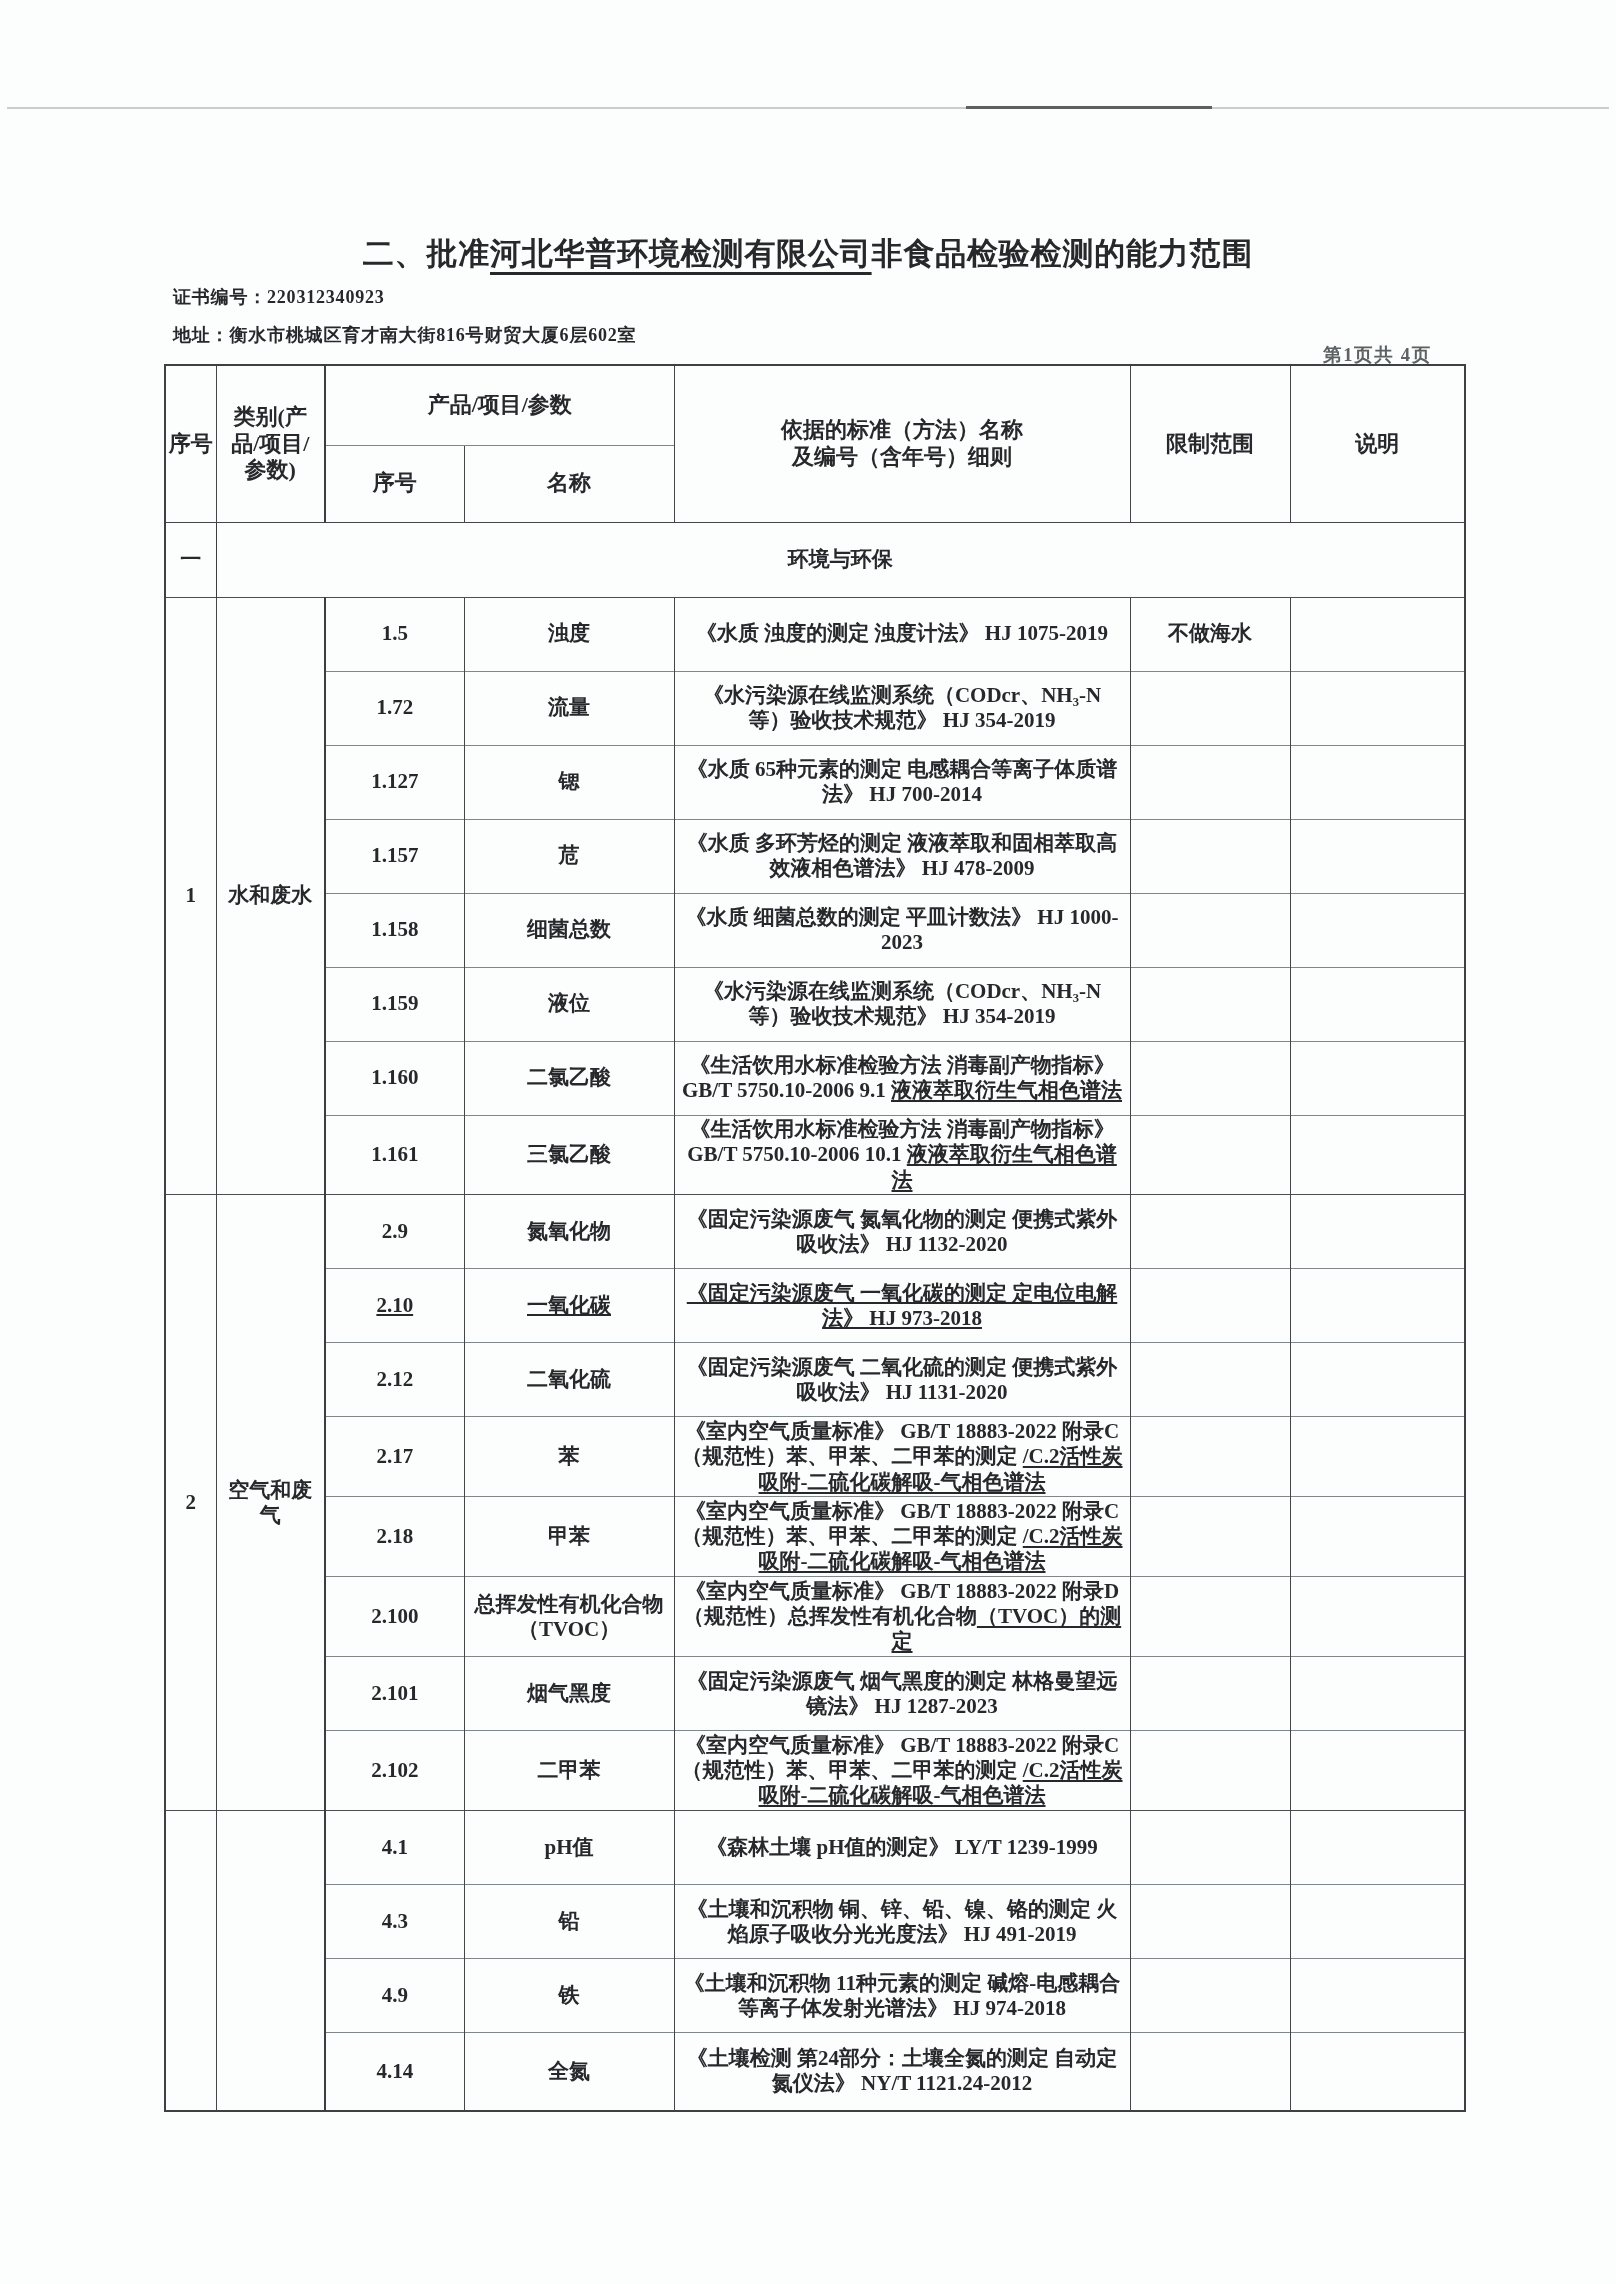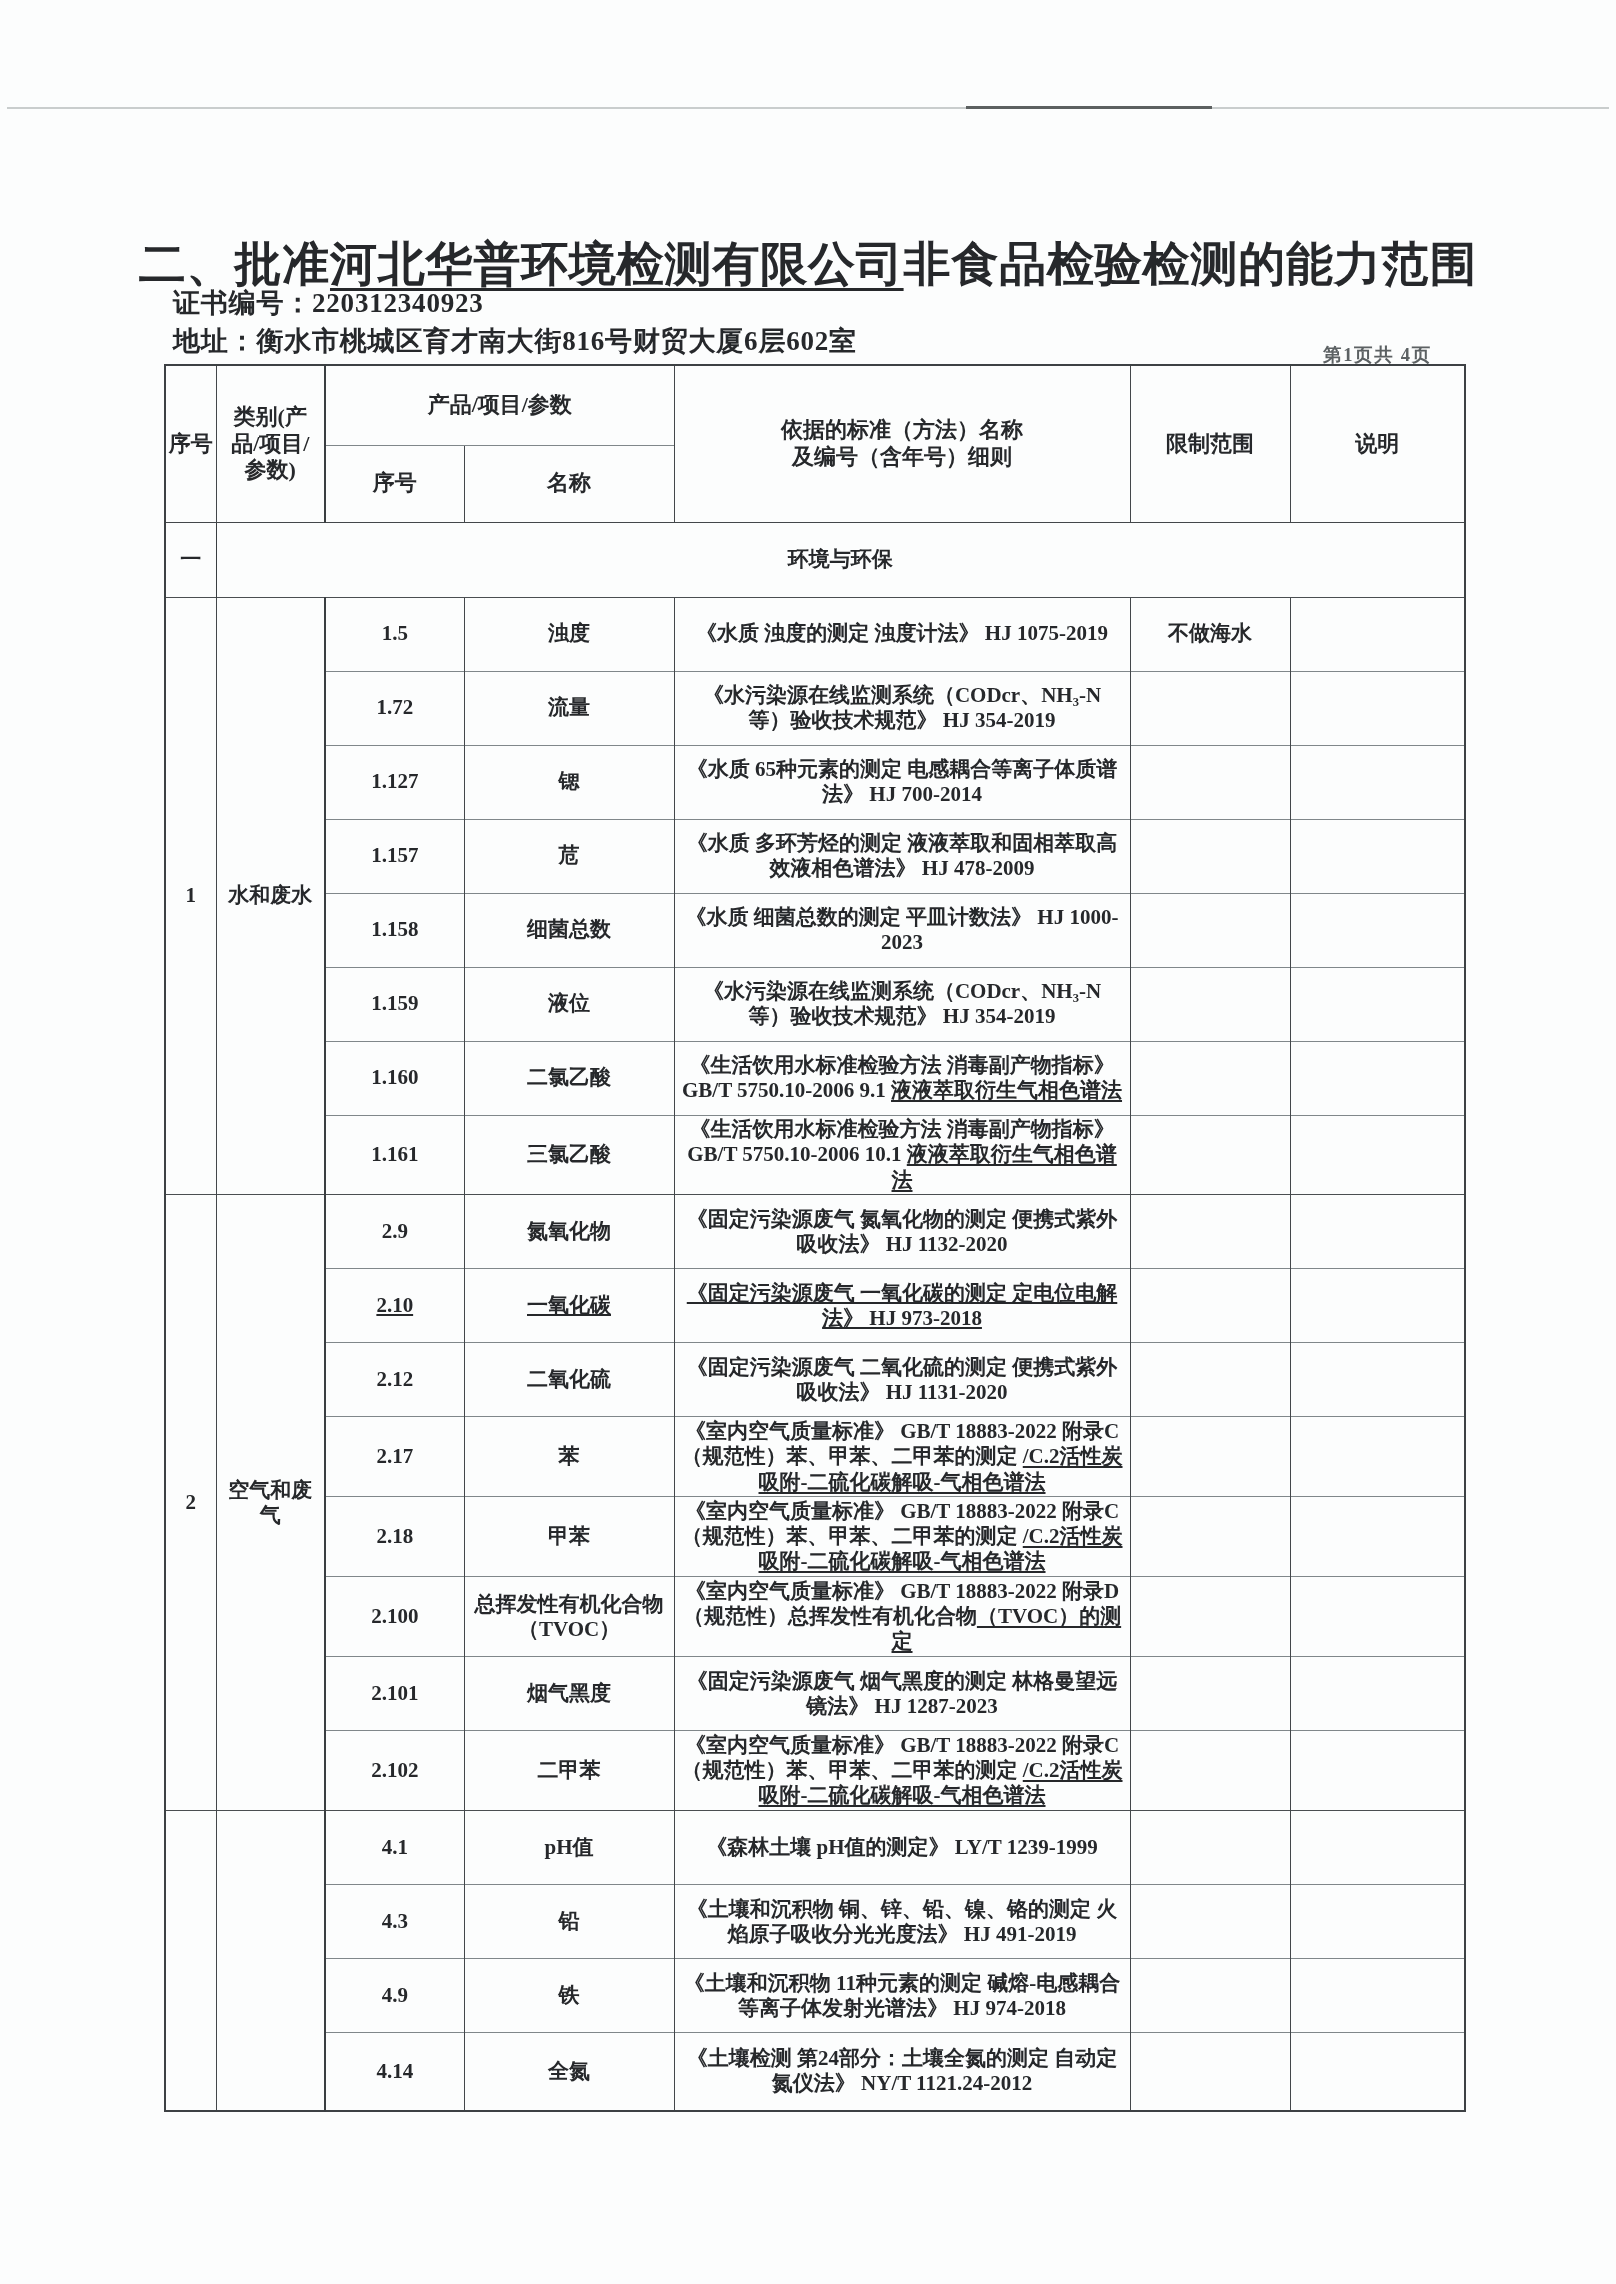--- a/index.html
+++ b/index.html
@@ -8,25 +8,25 @@
     background:#fcfdfd;
     position:relative;
     font-family:"Liberation Serif","DejaVu Serif",serif;
     color:#26282b;
     overflow:hidden;
   }
   .topline{position:absolute;left:6.7px;top:107px;width:1602px;height:1.7px;background:#c9cdcd;}
   .topline-dark{position:absolute;left:966px;top:106px;width:246px;height:3.4px;background:#5c6060;}
   .doc-title{
     position:absolute;left:0;right:0;top:233px;
-    text-align:center;font-size:47px;font-weight:bold;letter-spacing:0.8px;
+    text-align:center;font-size:31px;font-weight:bold;letter-spacing:0.8px;
     white-space:nowrap;
   }
   .doc-title .uline{text-decoration:underline;text-decoration-thickness:2.5px;text-underline-offset:7.6px;}
-  .meta-line{position:absolute;left:173px;font-size:27px;font-weight:bold;letter-spacing:0.8px;}
+  .meta-line{position:absolute;left:173px;font-size:18px;font-weight:bold;letter-spacing:0.8px;}
   .meta-cert{top:285px;}
   .meta-addr{top:323px;}
   .page-no{
     position:absolute;right:184px;top:342px;
     font-size:18.5px;color:#5c6163;font-weight:bold;letter-spacing:1.7px;
   }
   table.cap{
     position:absolute;left:164px;top:364px;
     width:1301px;
     border-collapse:collapse;

